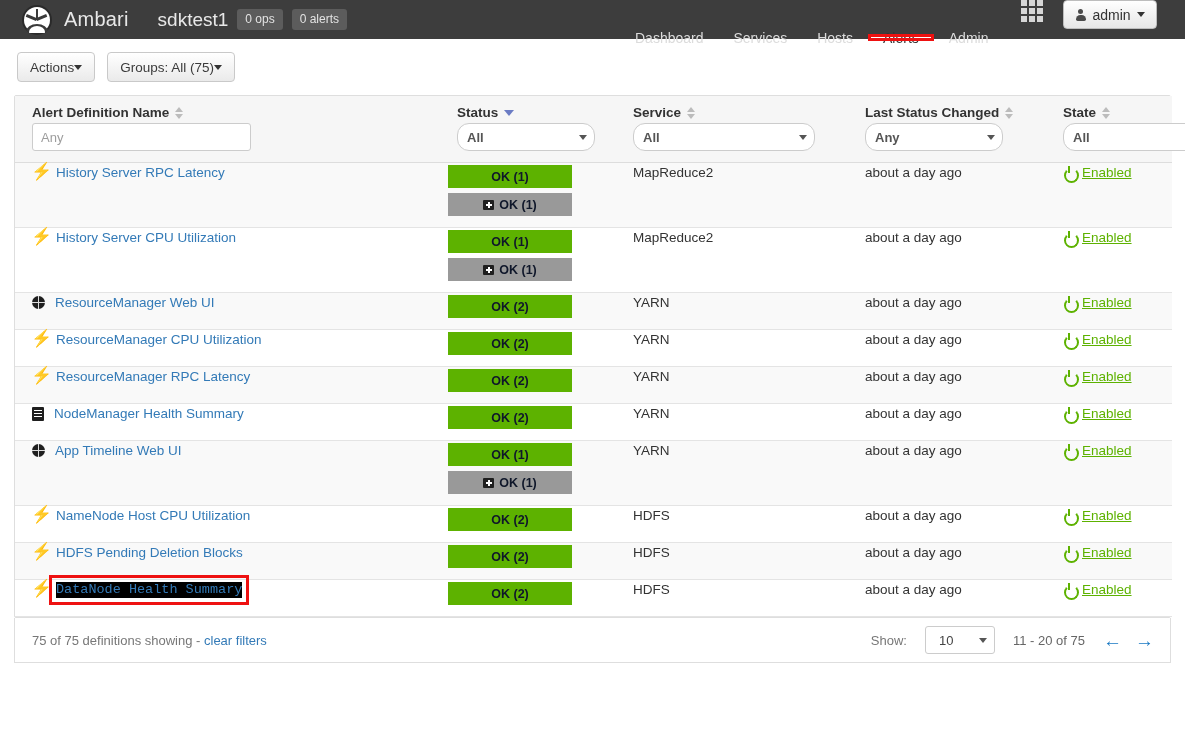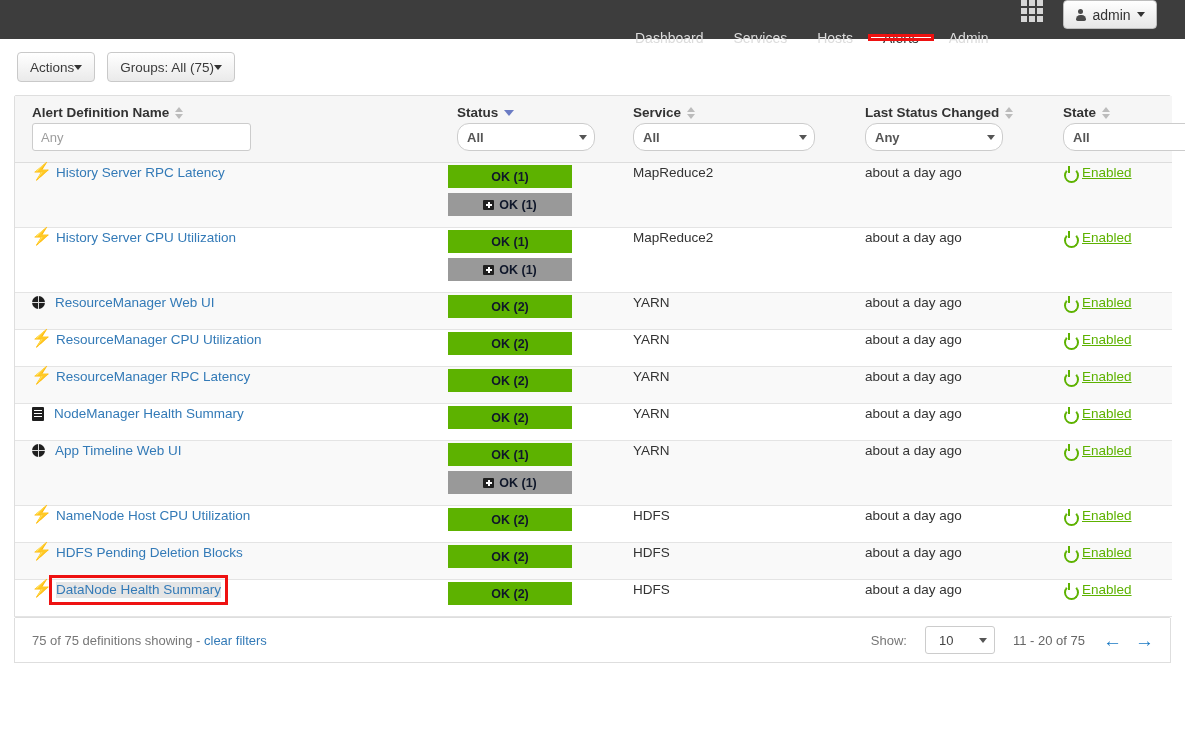--- a/index.html
+++ b/index.html
@@ -291,21 +291,22 @@
   .alert-link {
     color: #337ab7;
     text-decoration: none;
     cursor: pointer;
     font-size: 13.5px;
     line-height: 16px;
   }
   .alert-link.hl {
     outline: 3px solid #ee1111;
     outline-offset: 4px;
-    background: #e5e5e5;
+    background: #000000;
+    font-family: Liberation Mono, monospace;
   }
 
   
   .ticon { width: 14px; height: 16px; flex: none; position: relative; margin-top: 0px; }
   .ticon.bolt::before {
     content: "\26A1";
     position: absolute; left: -1px; top: -3px;
     font-size: 17px; color: #1f1f1f;
     line-height: 19px;
   }
@@ -393,20 +394,34 @@
     padding: 0 7px 0 13px; font-size: 13px; color: #444; cursor: pointer;
   }
   .range-label { color: #666; font-size: 13px; }
   .pager { display: flex; align-items: center; gap: 13px; }
   .arw { font-size: 19px; color: #1878c3; cursor: pointer; line-height: 1; }
 </style>
 </head>
 <body>
 
 <div class="navbar">
+  <div class="brand-group">
+    <div class="logo">
+      <div class="dome"></div>
+        <div class="spire"></div>
+      <div class="wing-l"></div>
+        <div class="wing-r"></div>
+      <div class="base"></div>
+        <div class="base2"></div>
+    </div>
+    <span class="brand-name">Ambari</span>
+    <span class="cluster-name">sdktest1</span>
+    <span class="pill">0 ops</span>
+    <span class="pill">0 alerts</span>
+  </div>
 
   <div class="nav-links">
     <a class="nav-link">Dashboard</a>
     <a class="nav-link">Services</a>
     <a class="nav-link">Hosts</a>
     <a class="nav-link active">Alerts</a>
     <a class="nav-link">Admin</a>
     <span class="grid-icon">
       <i></i>
         <i></i>

